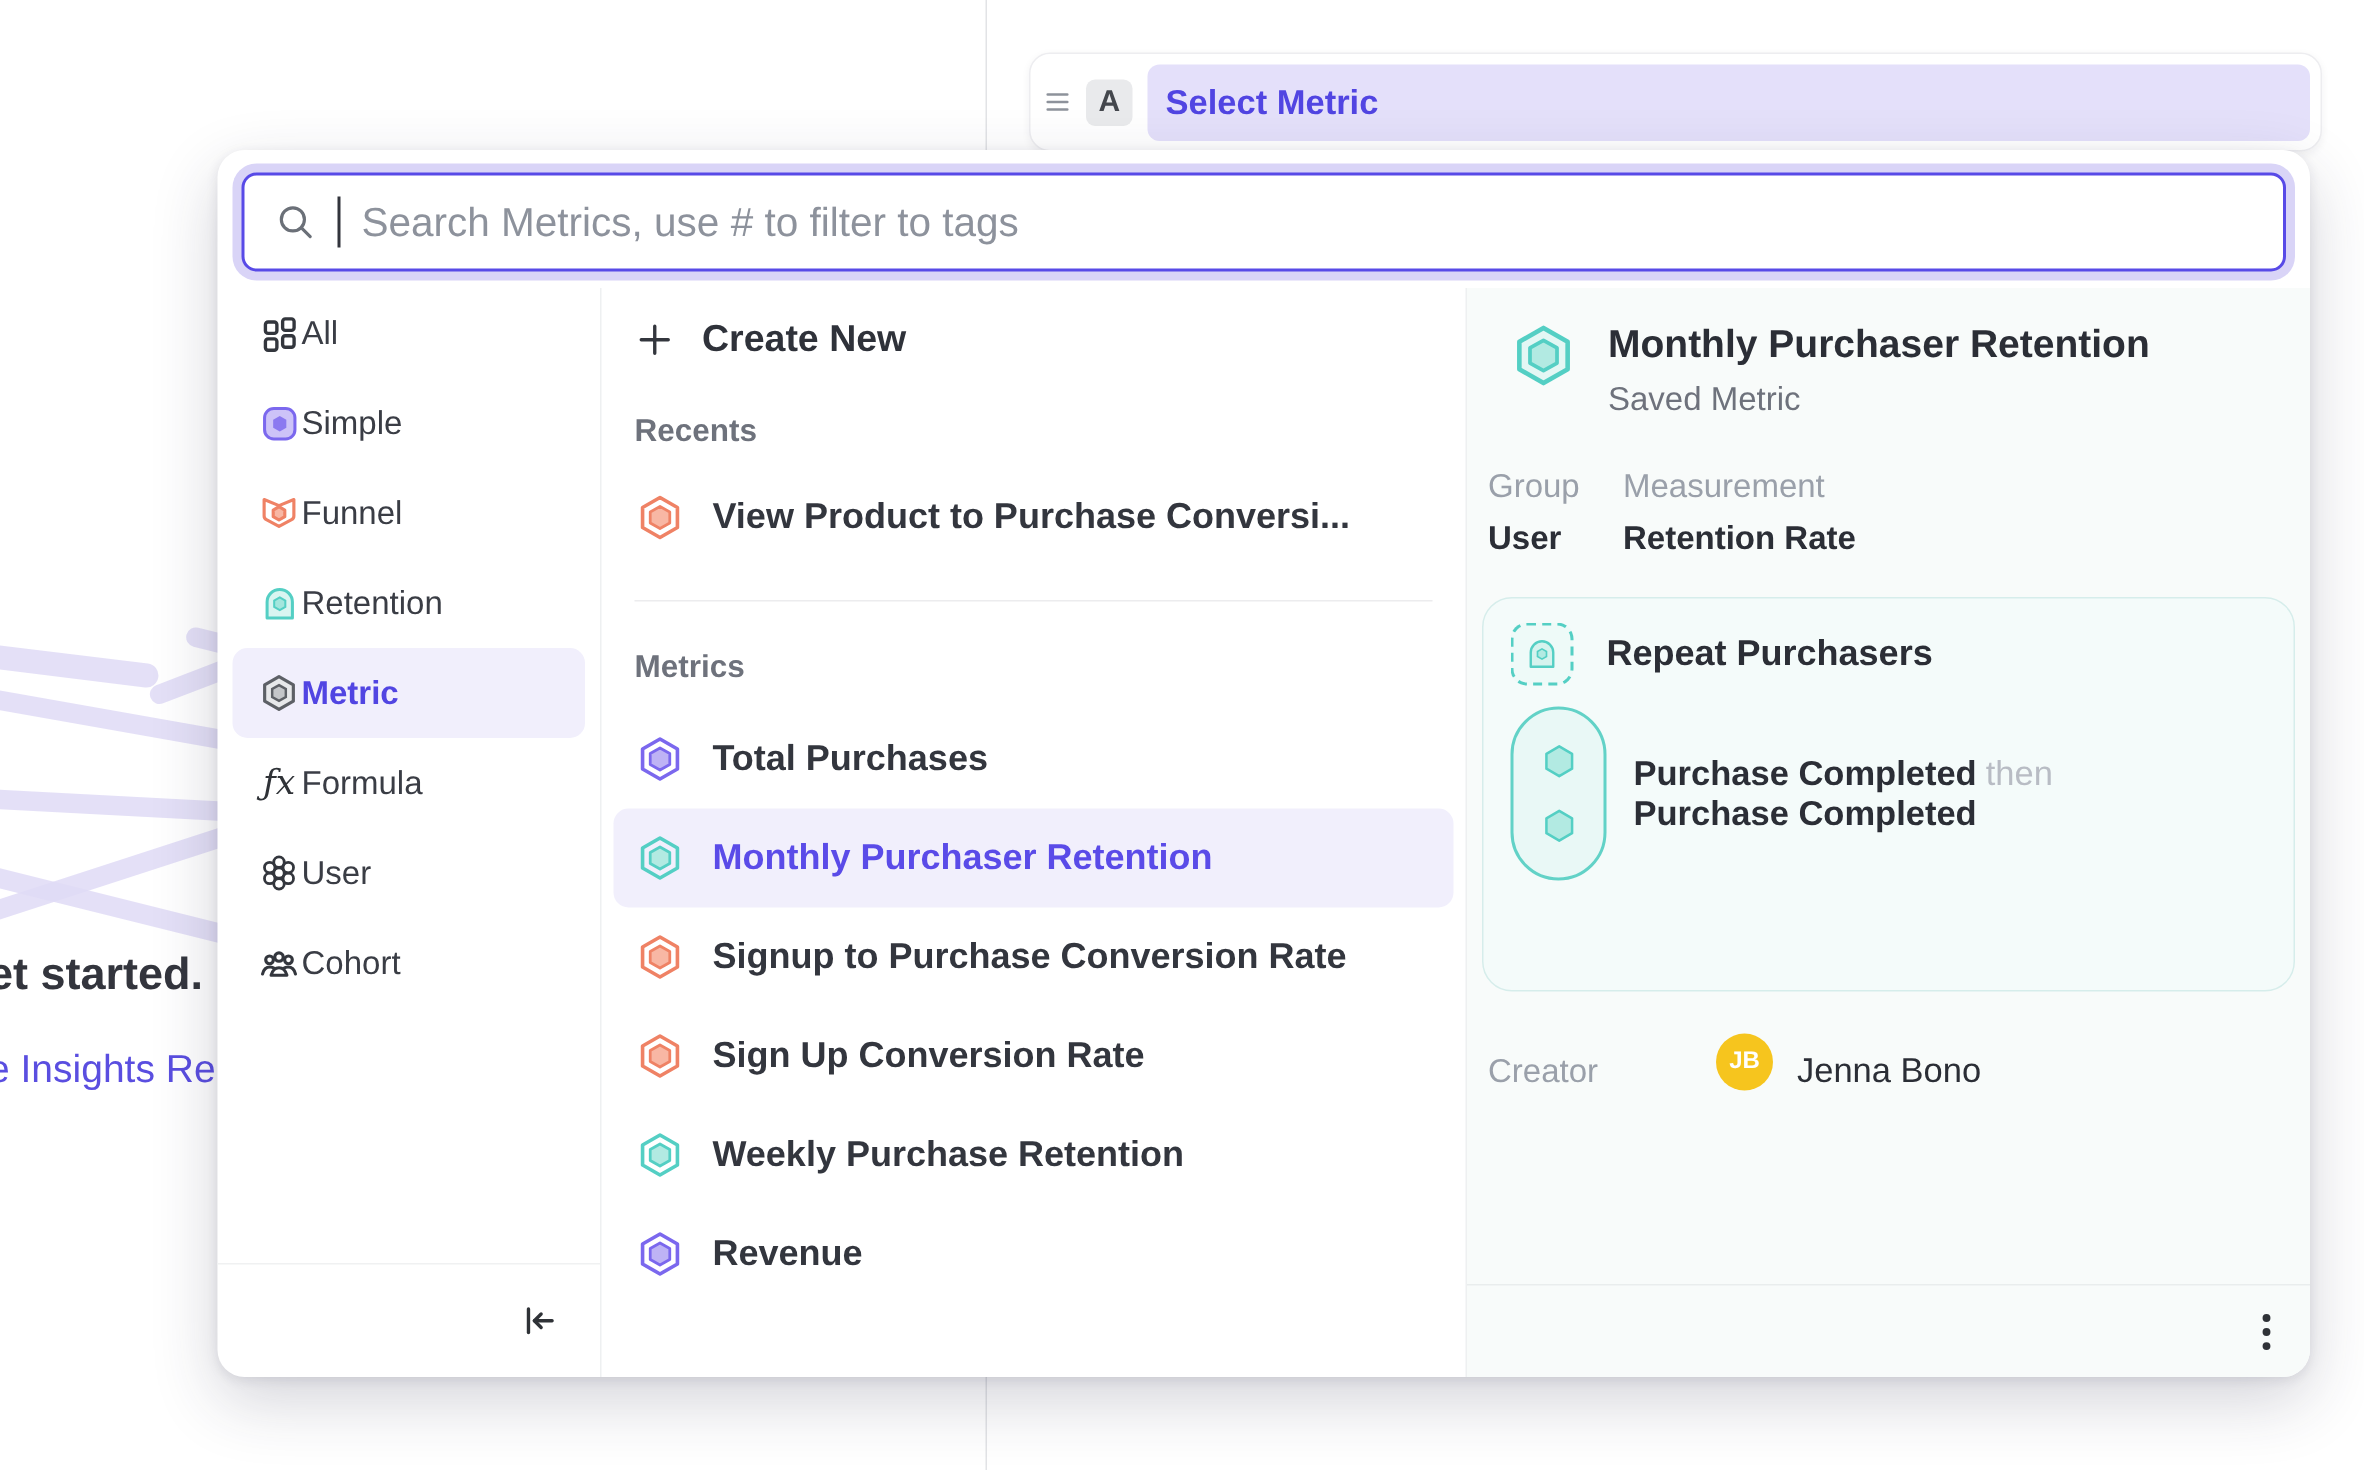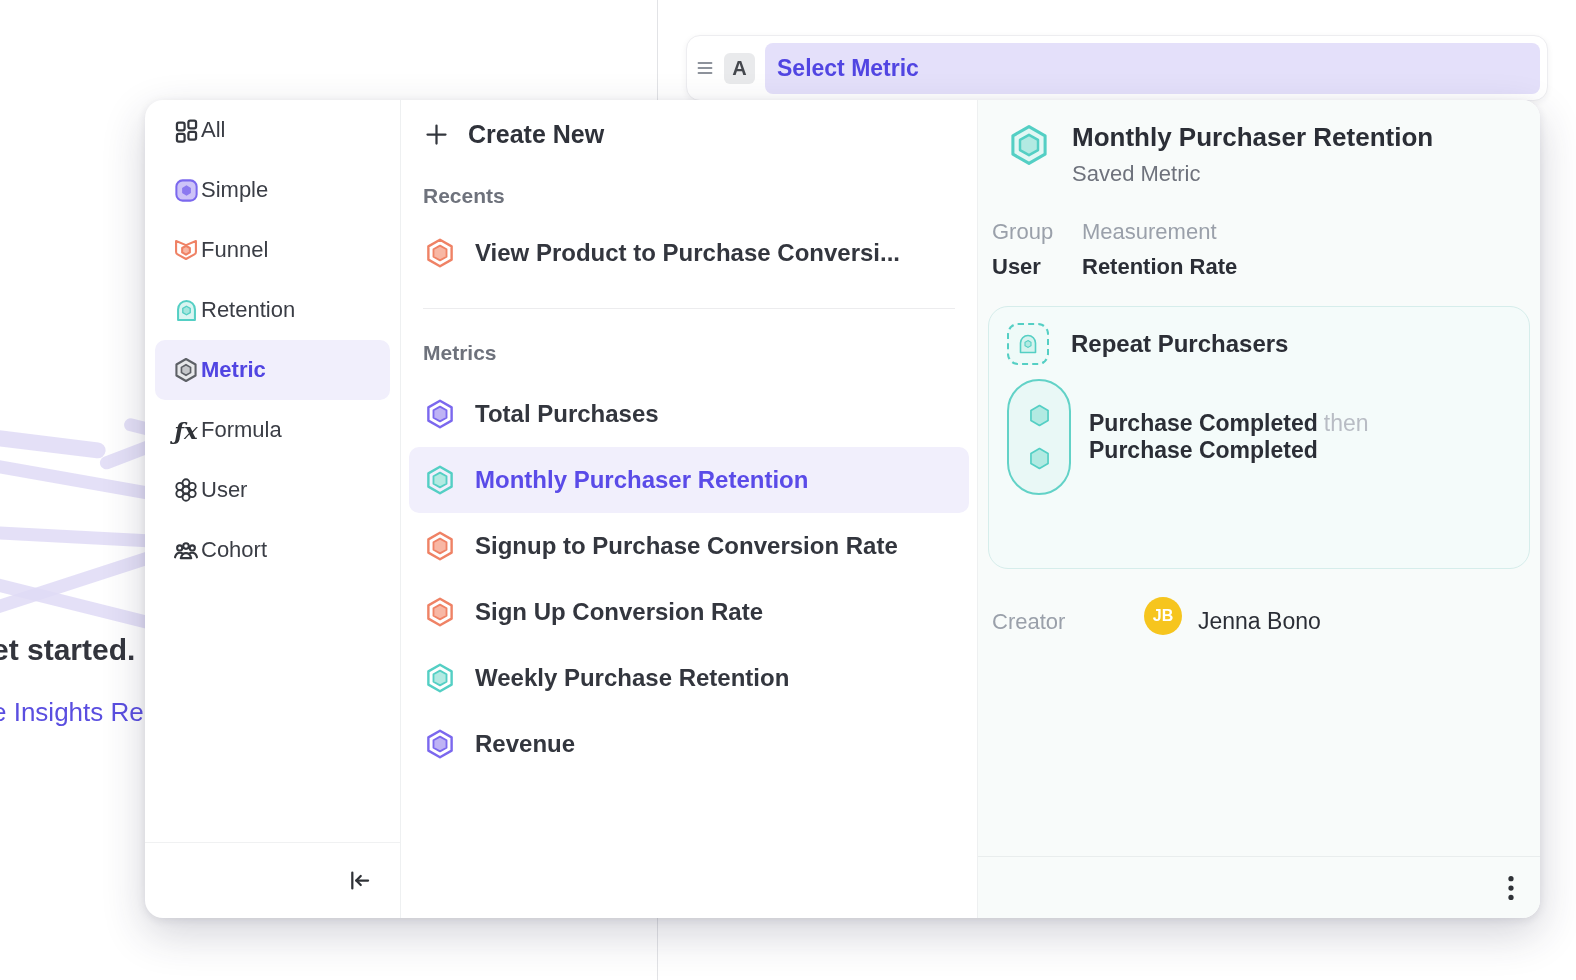--- a/index.html
+++ b/index.html
@@ -48,21 +48,21 @@
   
   .sidebar{width:256px;border-right:1px solid #eef0f1;display:flex;flex-direction:column;position:relative}
   .side-list{flex:1;padding:0 10px}
   .side-item{height:60px;display:flex;align-items:center;padding:0 16px;border-radius:10px;cursor:pointer}
   .side-item .side-icon{width:30px;height:30px;display:flex;align-items:center;justify-content:center;flex:0 0 auto}
   .side-item .side-label{font-size:22px;font-weight:500;color:#3a3d45}
   .side-item.selected{background:var(--selected_row_bg)}
   .side-item.selected .side-label{color:var(--accent_purple);font-weight:600}
   .side-footer{height:76px;border-top:1px solid #f0f1f2;display:flex;align-items:center;justify-content:flex-end;
     padding-right:28px}
-  .fx{font-style:italic;font-family:"DejaVu Serif",serif;font-size:23px;color:#2f3237;font-weight:700}
+  .fx{font-style:italic;font-family:"DejaVu Serif",serif;font-size:23px;color:#2f3237;font-weight:400}
 
   
   .middle{width:577px;border-right:1px solid #eef0f1;padding:10px 22px 0;overflow:hidden}
   .create-row{height:48px;display:flex;align-items:center;gap:18px;cursor:pointer}
   .create-row .label{font-size:25px;font-weight:700;color:#2f323a}
   .sec-heading{margin-top:26px;font-size:21px;font-weight:600;color:var(--gray-label)}
   .m-row{height:62px;display:flex;align-items:center;gap:18px;padding:0 14px;margin:0 -14px;border-radius:10px;cursor:pointer}
   .m-row .hex{width:34px;height:34px;flex:0 0 auto;display:flex;align-items:center;justify-content:center}
   .m-row .label{font-size:24px;font-weight:700;color:var(--ink);white-space:nowrap}
   .recent-list{margin-top:14px}
@@ -129,20 +129,32 @@
     </svg>
   </span>
   <span class="clause-badge">A</span>
   <div class="metric-pill">
     <span>Select Metric</span>
   </div>
 </div>
 
 <div class="modal">
 
+  <div class="search-wrap">
+    <div class="search-box">
+      <span>
+        <svg width="28" height="28" viewBox="0 0 24 24" fill="none" stroke="#6b7078" stroke-width="1.8" stroke-linecap="round">
+          <circle cx="10.5" cy="10.5" r="6.6"></circle>
+            <path d="M15.4 15.4L20.4 20.4"></path>
+        </svg>
+      </span>
+      <span class="caret"></span>
+      <input type="text" value="" placeholder="Search Metrics, use # to filter to tags" style="">
+    </div>
+  </div>
 
   <div class="content">
 
     <div class="sidebar">
       <div class="side-list" id="side-list">
           <div class="side-item">
             <span class="side-icon">
               <svg width="27" height="27" viewBox="0 0 24 24" fill="none" stroke="#33363d" stroke-width="2" stroke-linejoin="round">
                 <rect x="3.5" y="5" width="6.8" height="6.8" rx="1.6"></rect>
                 <rect x="13.7" y="3.2" width="6.8" height="6.8" rx="1.6"></rect>

